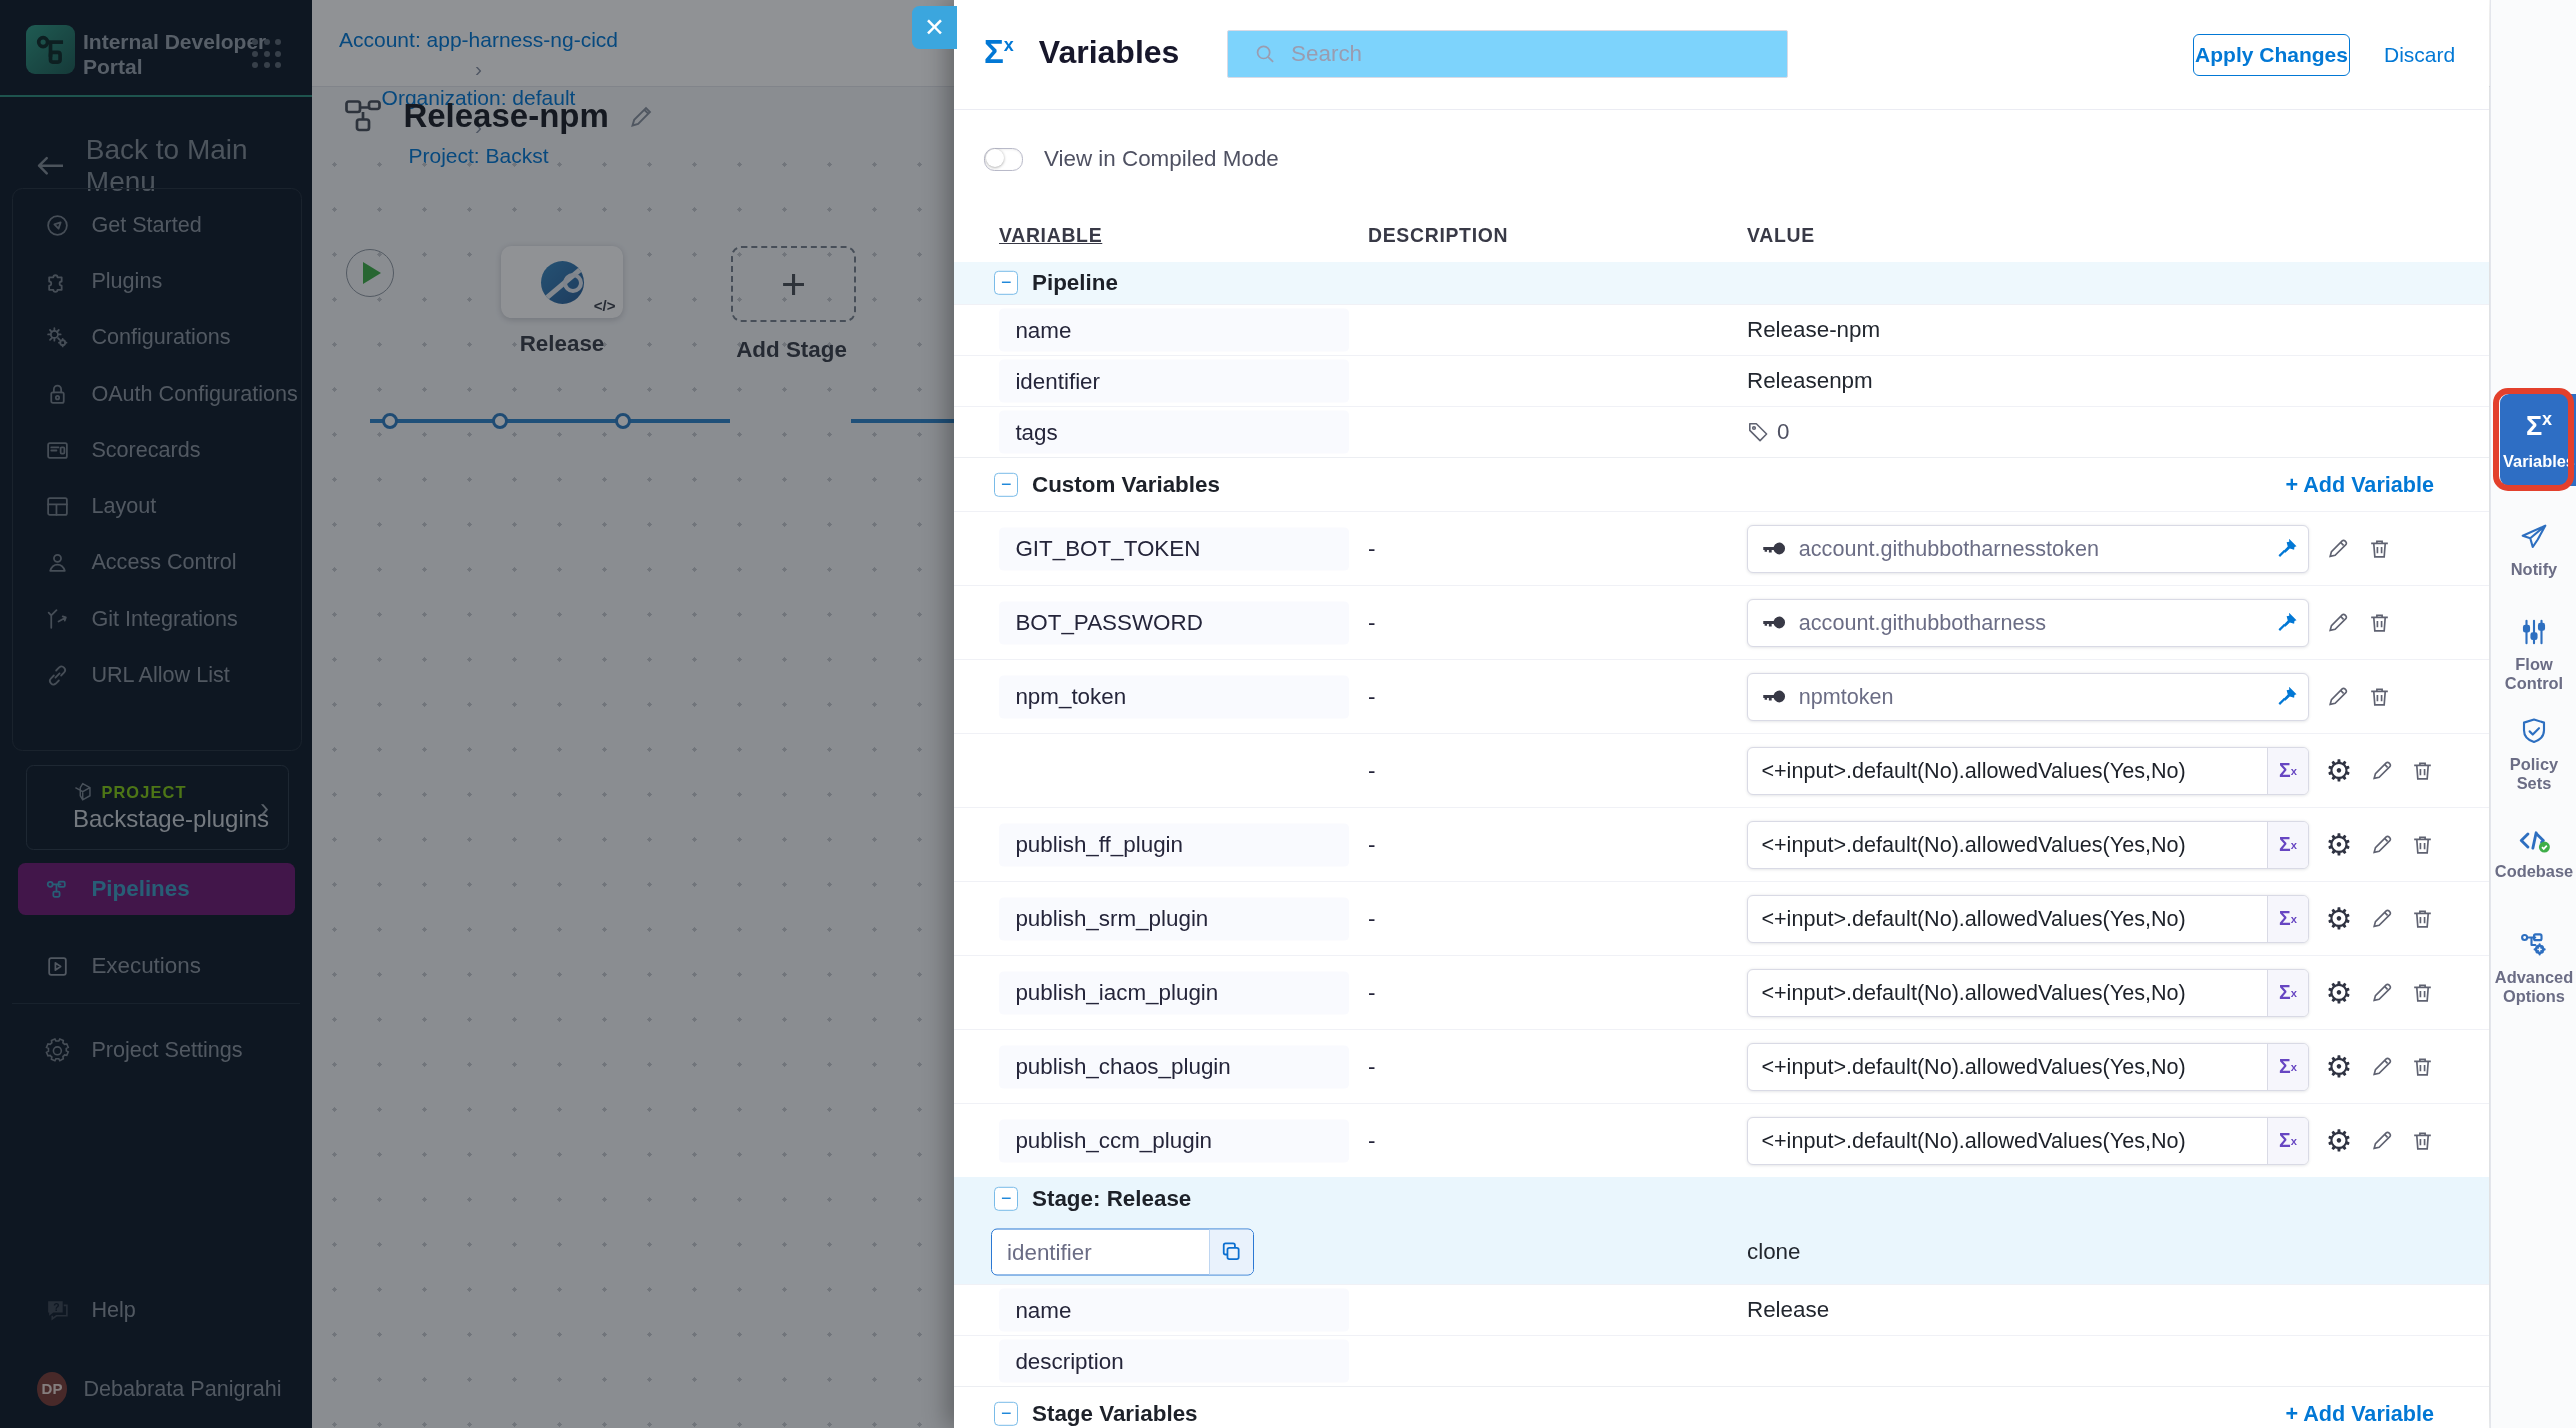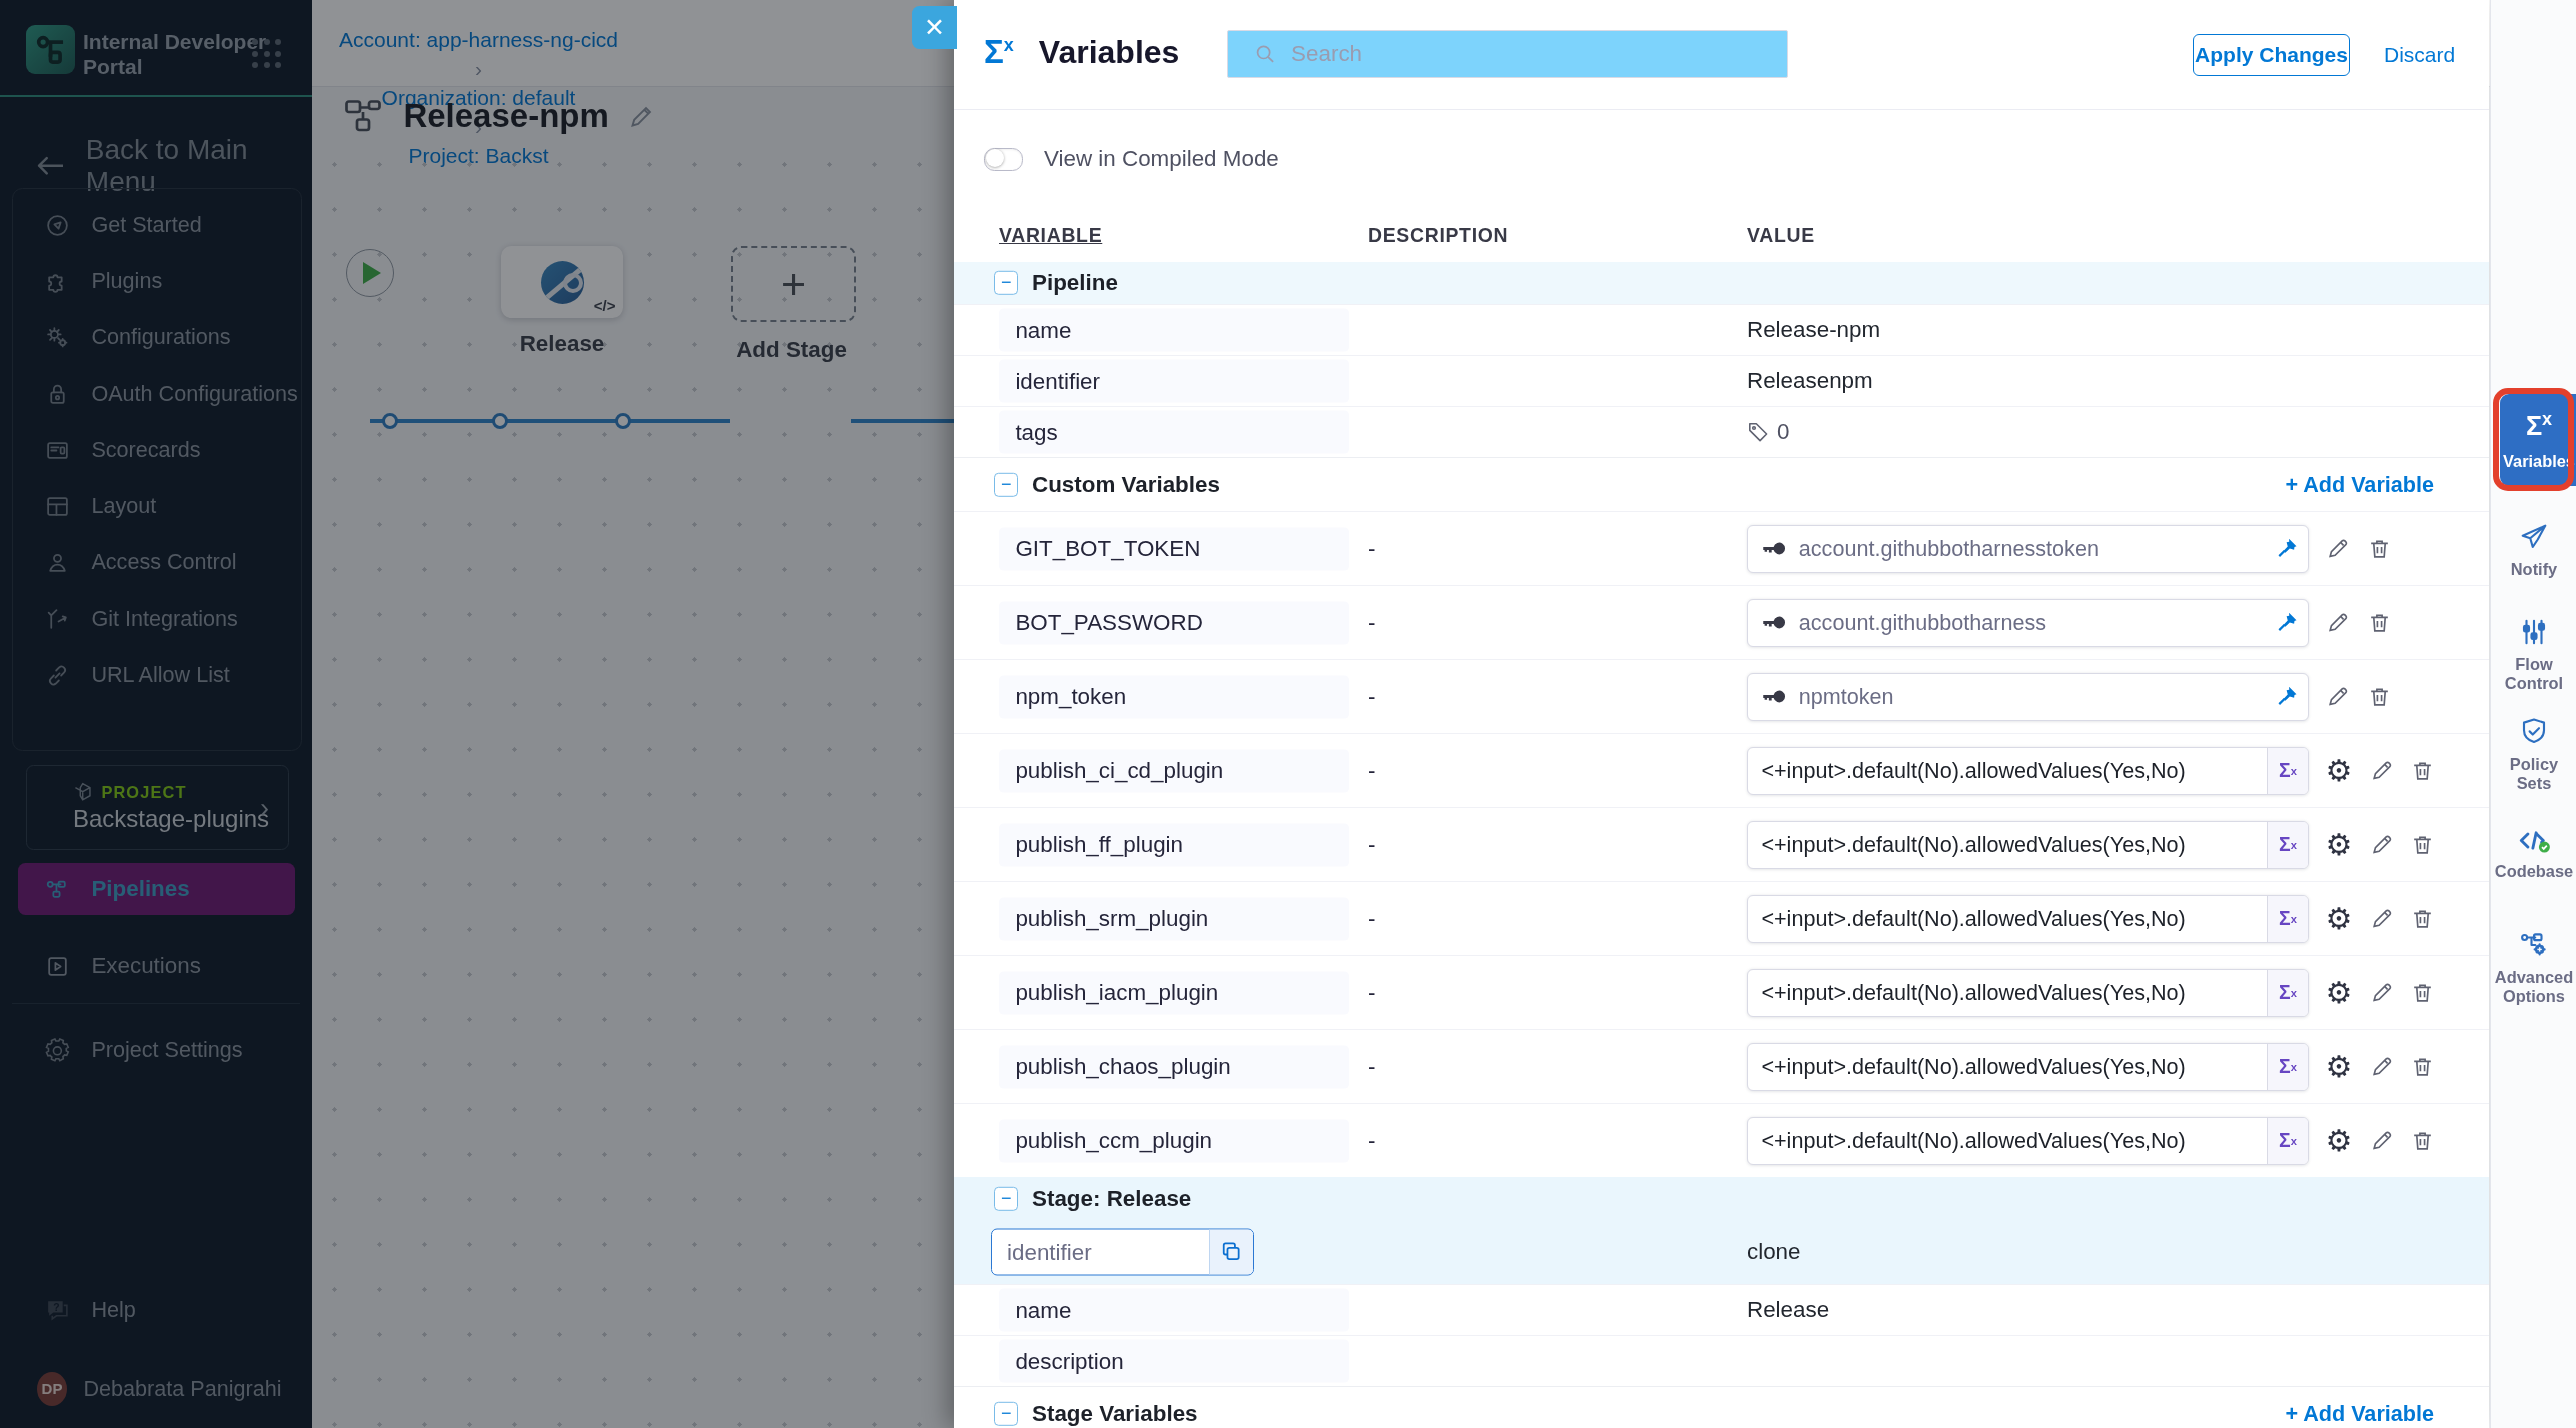--- a/index.html
+++ b/index.html
@@ -512,21 +512,20 @@
             </svg>
           </span>
         <span class="act">
             <svg width="25" height="25" viewBox="0 0 24 24" fill="none" stroke="#5f6271" stroke-width="1.6">
               <path d="M4 7h16M9.5 7V5h5v2M6.5 7l1 13h9l1-13M10 10.5v6M14 10.5v6"></path>
             </svg>
           </span>
       </div>
       </div>
       <div class="row input">
-        <div class="vcenter pill">publish_ci_cd_plugin</div>
       <div class="vcenter desc">-</div>
       <div class="vcenter val-wrap">
         <div class="vinput runtime">
           <span class="txt" style="padding-left:13.4px">&lt;+input&gt;.default(No).allowedValues(Yes,No)</span>
           <span class="sigma-chip">Σ<sup>x</sup></span>
         </div>
         <span class="act gear">⚙</span>
         <span class="act">
             <svg width="25" height="25" viewBox="0 0 24 24" fill="none" stroke="#5f6271" stroke-width="1.6">
               <path d="M5 19.5 6.2 15 16.5 4.7a1.8 1.8 0 0 1 2.6 0l.9.9a1.8 1.8 0 0 1 0 2.6L9.7 18.5 5 19.5zM15 6.2l2.8 2.8"></path>

